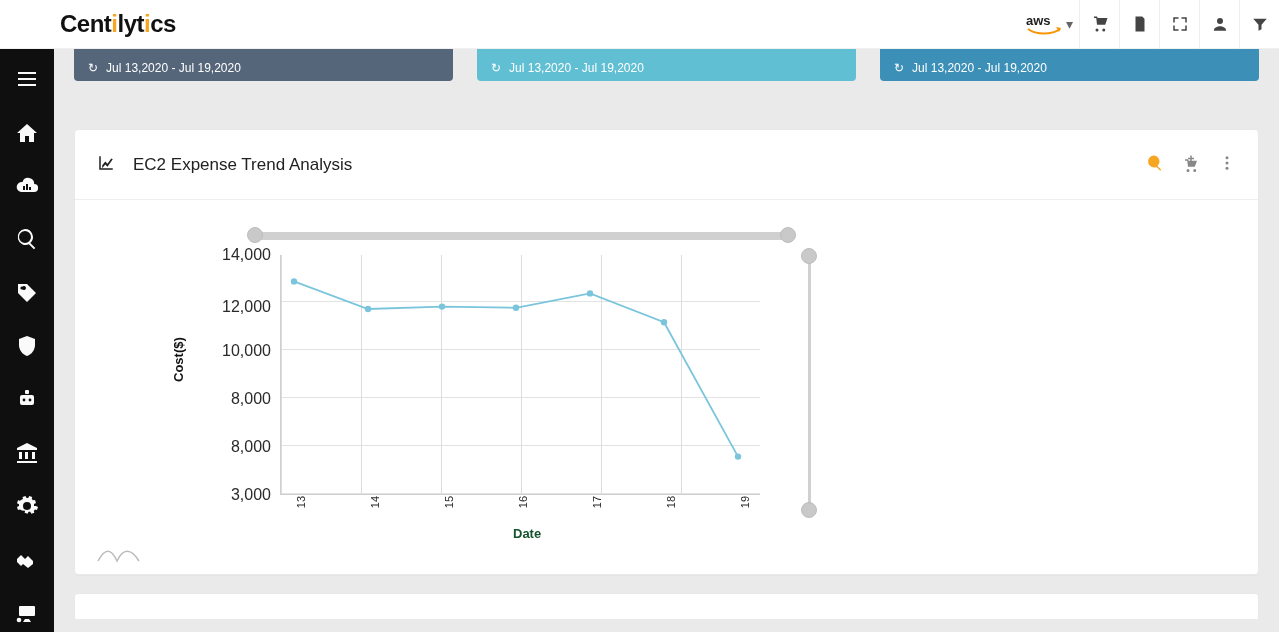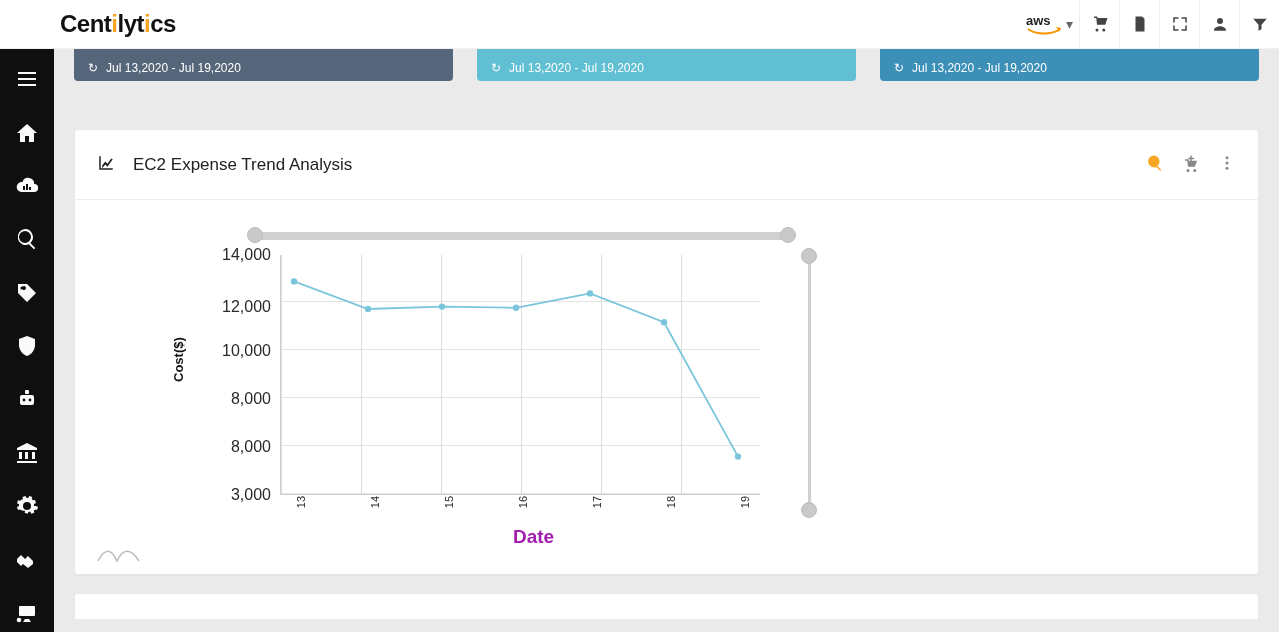--- a/index.html
+++ b/index.html
@@ -276,22 +276,22 @@
     transform-origin: left top;
     font-weight: 700;
     font-size: 13px;
     color: #111;
   }
   .xlabel {
     position: absolute;
     left: 420px;
     top: 326px;
     font-weight: 700;
-    font-size: 19px;
-    color: #a21caf;
+    font-size: 13px;
+    color: #14532d;
     padding-left: 18px;
   }
 
   
   .line-svg {
     position: absolute;
     left: 205px;
     top: 55px;
     width: 480px;
     height: 240px;

